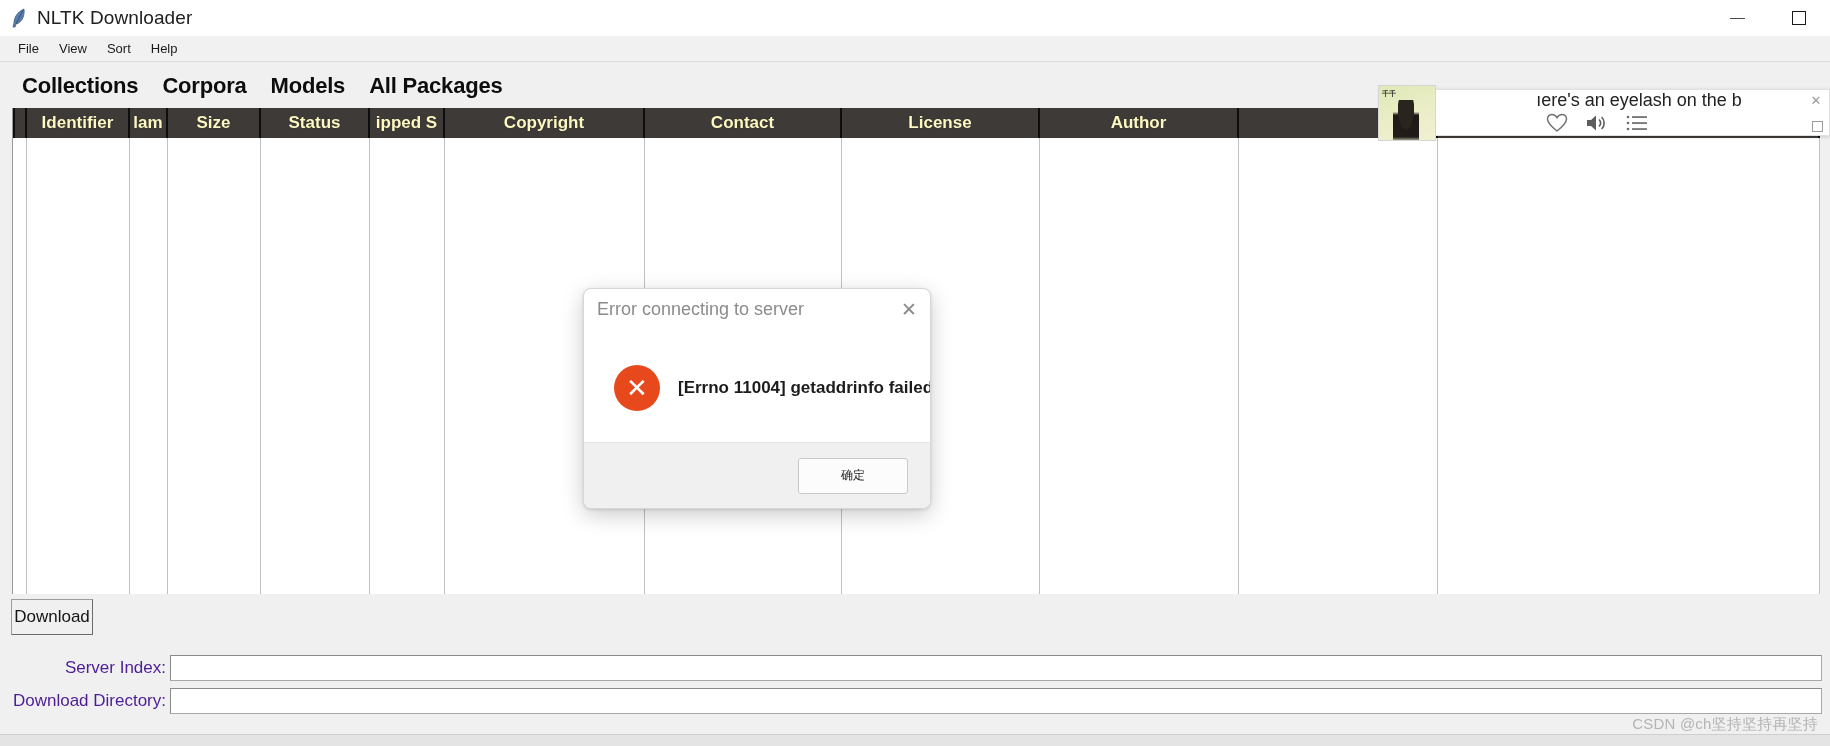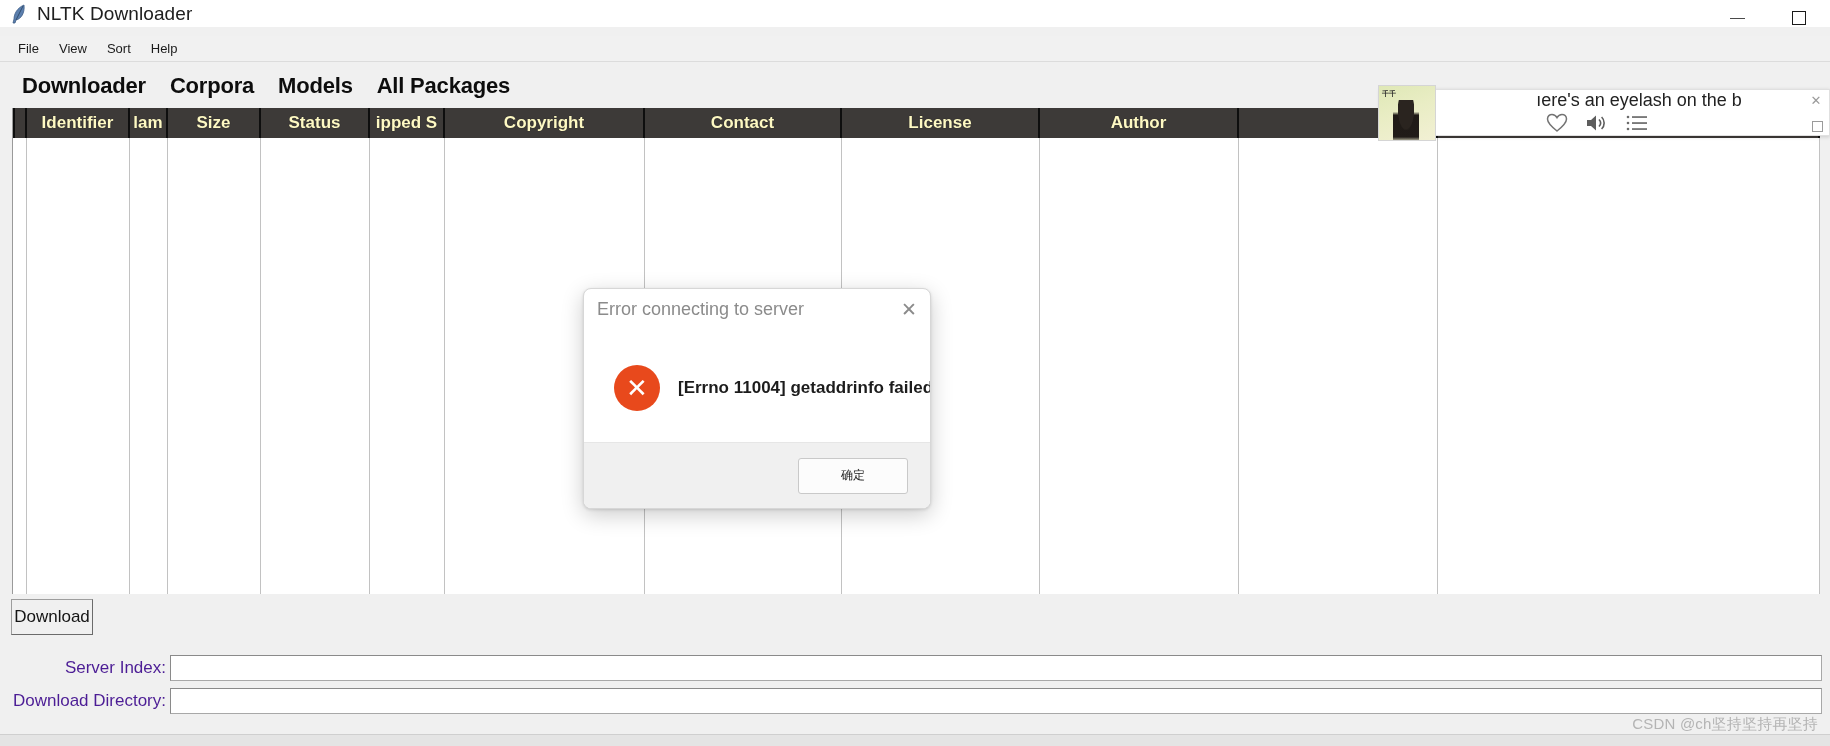--- a/index.html
+++ b/index.html
@@ -11,21 +11,21 @@
   }
   #app {
     position: relative;
     width: 1830px; height: 746px;
     background: #f0f0f0;
   }
 
   
   .titlebar {
     position: absolute; left: 0; top: 0;
-    width: 1830px; height: 27px;
+    width: 1830px; height: 36px;
     background: #ffffff;
     display: flex; align-items: center;
   }
   .title-icon {
     margin-left: 10px; margin-right: 9px;
     width: 18px; height: 22px;
     display: flex; align-items: center; justify-content: center;
   }
   .title-text {
     font-size: 19px; color: #202020;
@@ -292,21 +292,21 @@
   </div>
 
   <div class="menubar">
     <div class="menu-item">File</div>
     <div class="menu-item">View</div>
     <div class="menu-item">Sort</div>
     <div class="menu-item">Help</div>
   </div>
 
   <div class="tabbar">
-    <div class="tab">Downloader</div>
+    <div class="tab">Collections</div>
     <div class="tab">Corpora</div>
     <div class="tab">Models</div>
     <div class="tab">All Packages</div>
   </div>
 
   <div class="table-wrap">
     <div class="thead" id="thead">
         <div class="th first" style="width: 14px;"></div>
         <div class="th" style="width: 103px;">Identifier</div>
         <div class="th" style="width: 38px;">lam</div>

